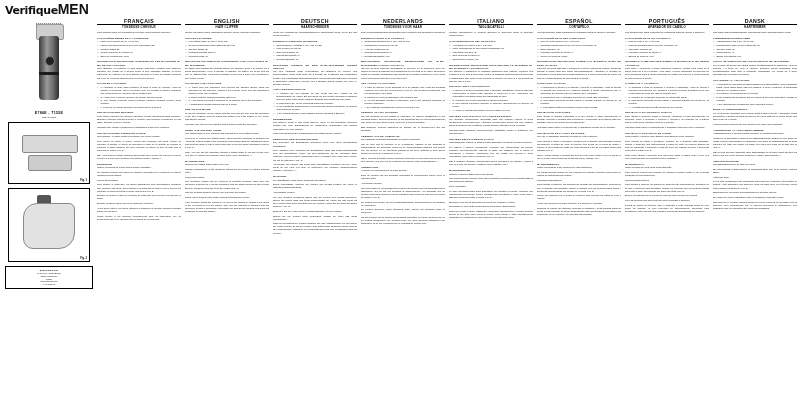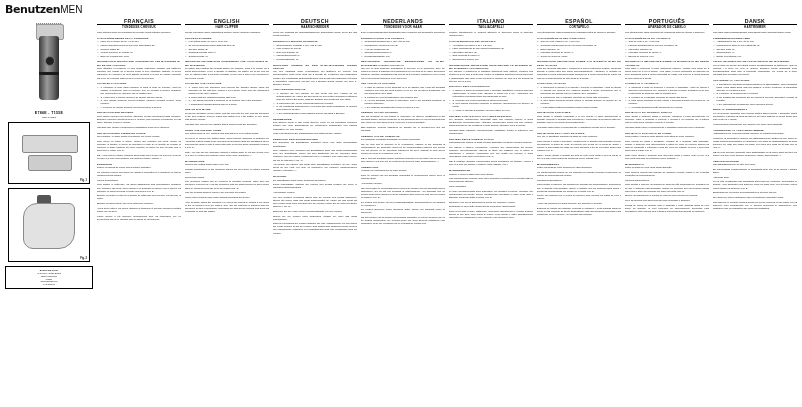--- a/index.html
+++ b/index.html
@@ -2,21 +2,21 @@
 <html><head>
 <meta charset="utf-8">
 <style>
   html,body{margin:0;padding:0;background:#ffffff;}
   body{width:802px;height:407px;overflow:hidden;font-family:"Liberation Sans",sans-serif;color:#111;}
   .page{position:relative;width:802px;height:407px;box-sizing:border-box;padding:4px 5px 4px 5px;}
 
   .topbar{height:14px;display:flex;align-items:flex-start;}
   .brand{font-size:11px;font-weight:bold;letter-spacing:-0.4px;line-height:11px;}
   .brand .b1{font-family:"DejaVu Sans",sans-serif;}
-  .brand .b2{font-weight:normal;font-size:10px;letter-spacing:0px;}
+  .brand .b2{font-weight:bold;font-size:14px;letter-spacing:0px;}
 
   .cols{display:flex;gap:4px;height:386px;margin-top:2px;}
   .col{width:calc((802px - 10px - 32px)/9);position:relative;}
   .col.first{width:88px;}
   .colinner{font-size:2.35px;line-height:3.1px;text-align:justify;column-gap:0;}
   h2.lang{font-size:5.2px;font-weight:bold;text-align:center;letter-spacing:0.4px;margin:0 0 1px 0;border-bottom:0.4px solid #000;padding-bottom:1px;}
   h3.sub{font-size:2.9px;font-weight:bold;text-align:center;margin:1px 0 2px 0;letter-spacing:0.2px;}
   h4{font-size:2.5px;font-weight:bold;margin:2.5px 0 0.6px 0;text-transform:uppercase;letter-spacing:0.1px;}
   p{margin:0 0 1.6px 0;}
   ul{margin:0 0 1.6px 0;padding-left:3.5px;list-style:none;}
@@ -47,21 +47,21 @@
   .footerbox .fl{font-size:2.3px;font-weight:bold;line-height:3px;}
   .footerbox .fs{font-size:2.1px;line-height:2.8px;}
 </style>
 </head>
 <body>
 
 <div class="page">
 
   <div class="topbar">
     <div class="brand">
-      <span class="b1">Benutzen</span><span class="b2">MEN</span>
+      <span class="b1">Verifique</span><span class="b2">MEN</span>
     </div>
   </div>
 
   <div class="cols">
 
     <div class="col first figcol">
       <div class="prodimg">
         <div class="teeth"></div>
         <div class="head"></div>
         <div class="body"></div>

